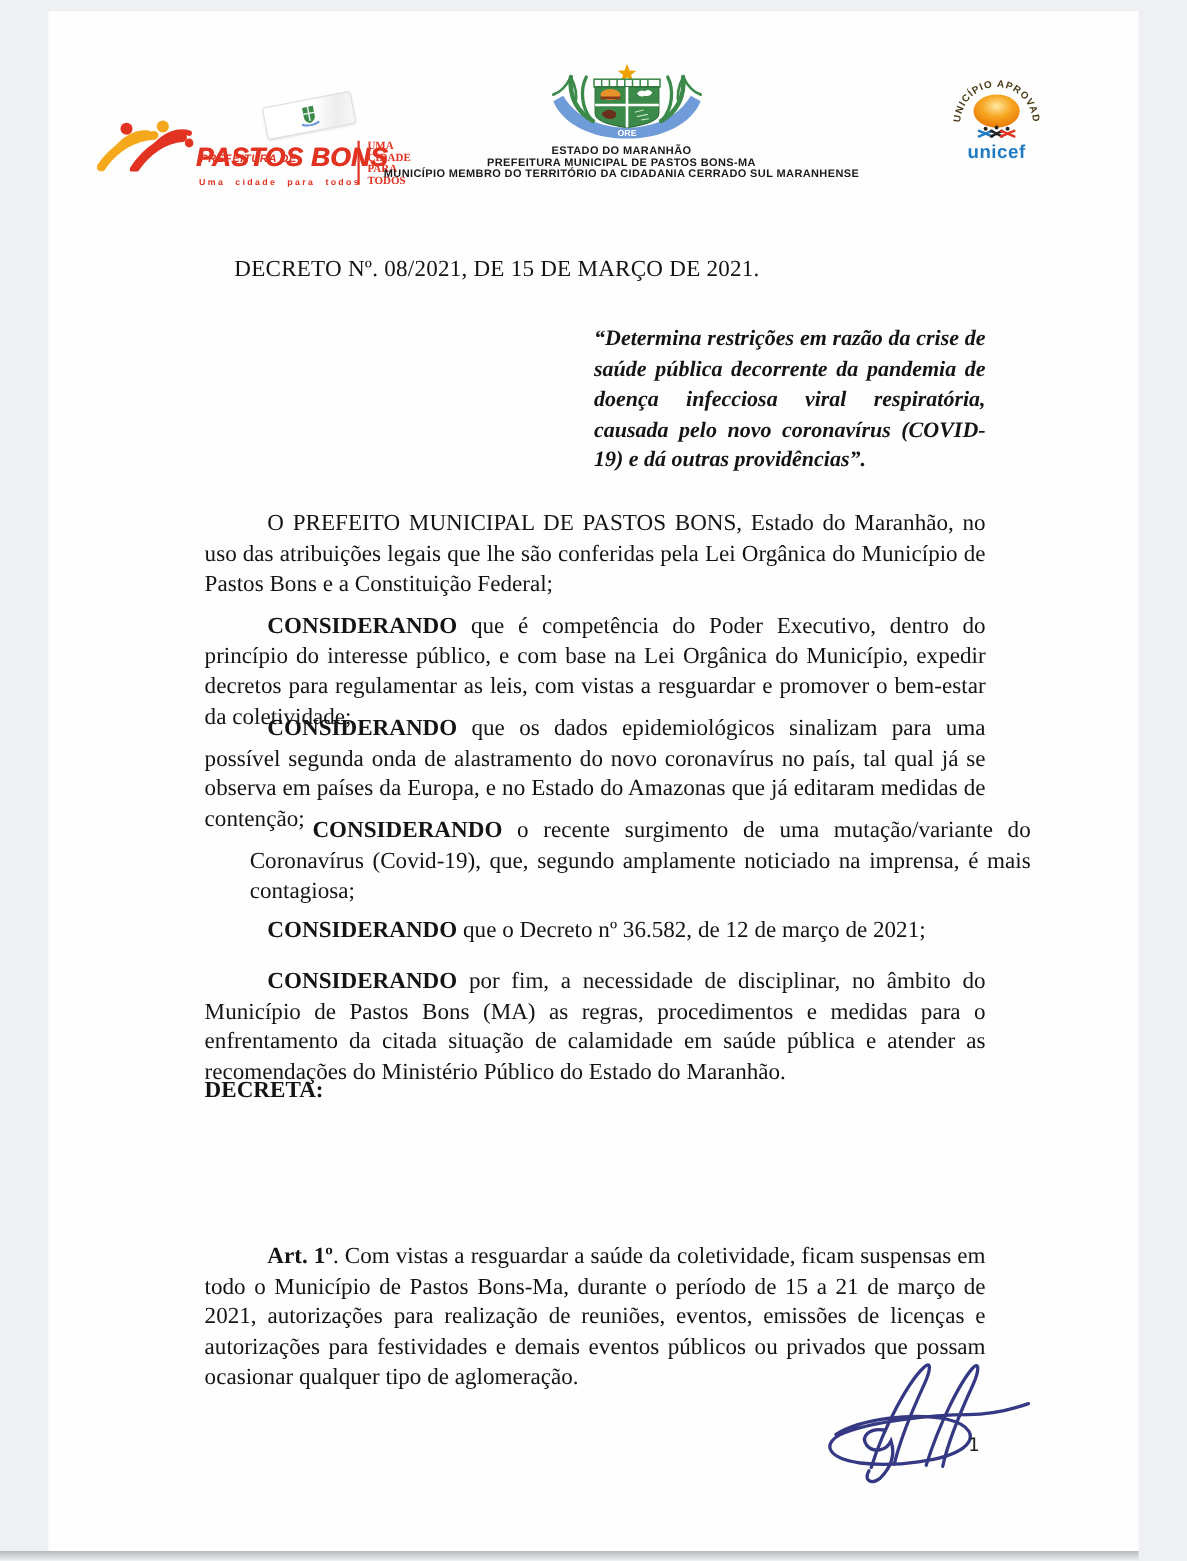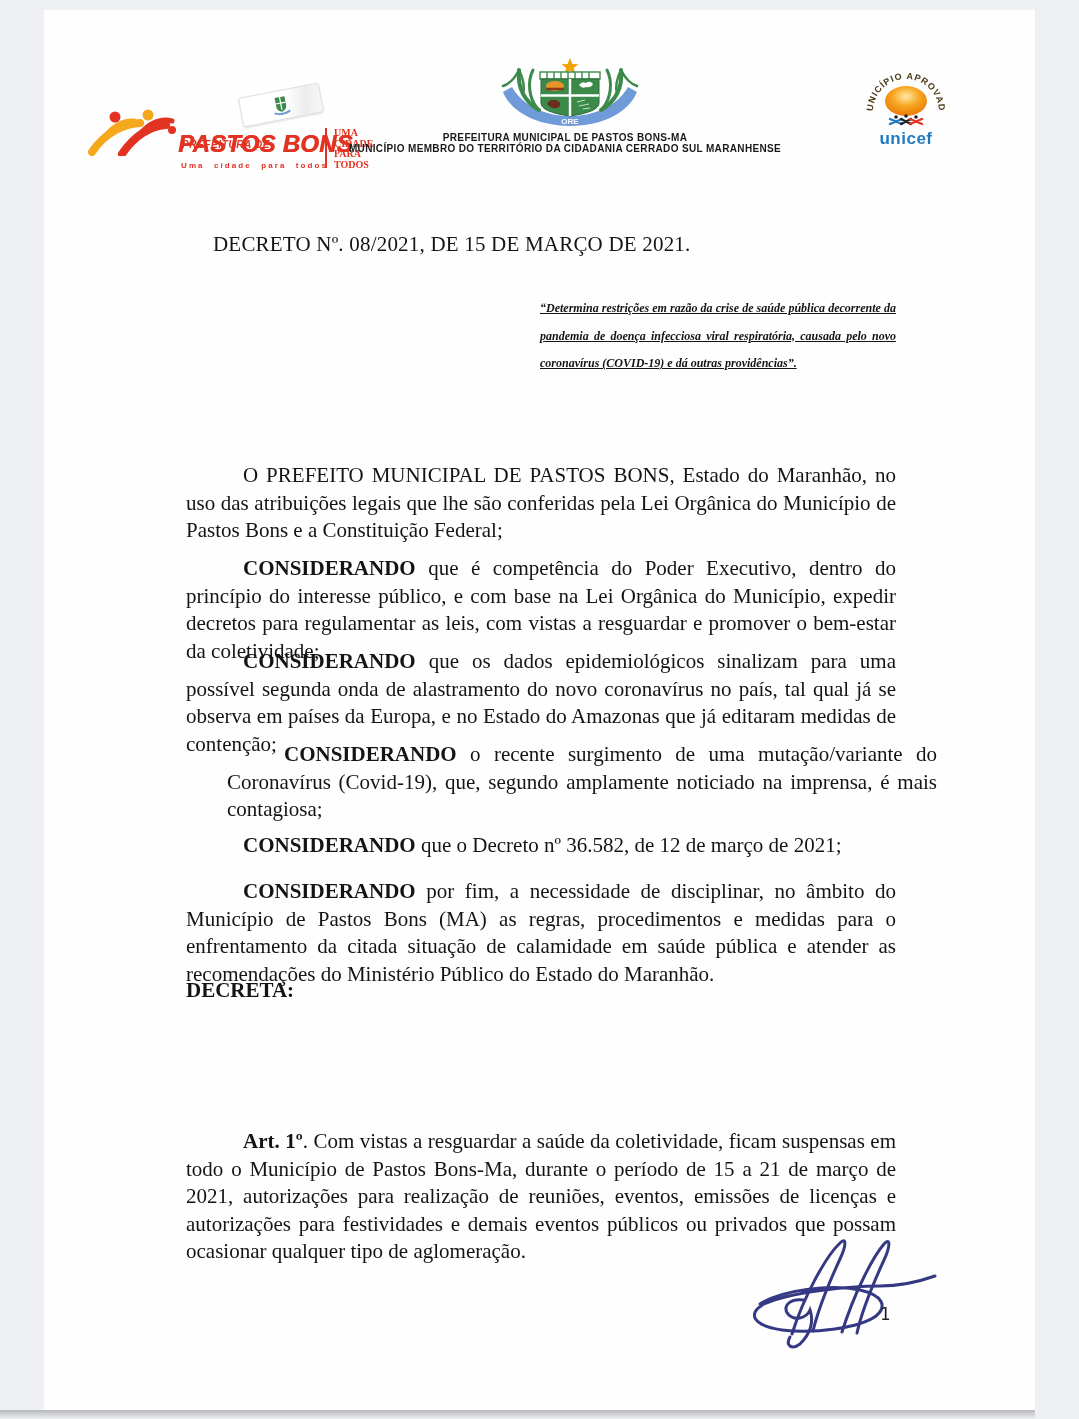--- a/index.html
+++ b/index.html
@@ -35,21 +35,21 @@
           width:700px; text-align:center; color:#191919;
           font-family:"Liberation Sans",sans-serif; font-weight:bold;
           font-size:10px; line-height:10.5px; letter-spacing:.35px; }
 
   .unicef { position:absolute; left:822px; top:46px; }
 
   
   .doc { color:#141414; font-size:21px; }
   .title { position:absolute; left:142px; top:222px; font-weight:normal; font-size:21px; letter-spacing:.2px;margin-left:27px; }
   .epigraph { position:absolute; left:496px; top:285px; width:356px; text-align:justify;
-          font-weight:bold; font-style:italic; font-size:12px; line-height:27.5px;text-decoration:underline; }
+          font-weight:bold; font-style:italic; font-size:20px; line-height:27.5px; }
   .para { position:absolute; left:142px; width:710px; text-align:justify;
           line-height:27.5px; text-indent:57px; }
   .para .lead { font-weight:bold; }
   .p1 { top:452px; } .p2 { top:545px; } .p3 { top:638px; } .p4 { top:731px;margin-left:41px; }
   .p5 { top:822px; } .p6 { top:868px; }
   .decreta { position:absolute; left:142px; top:968px; width:710px; text-align:left;
           font-weight:bold; }
   .art1 { top:1118px; }
 
   .signature { position:absolute; left:686px; top:1226px; }
@@ -134,20 +134,21 @@
       <g stroke="#bfe3c4" stroke-width="1">
         <line x1="82" y1="44" x2="90" y2="42"></line>
           <line x1="84" y1="48" x2="94" y2="46"></line>
         <line x1="88" y1="51" x2="95" y2="50"></line>
       </g>
     </g>
     <text x="75" y="66" text-anchor="middle" font-family="Liberation Sans, sans-serif" font-size="8" font-weight="bold" fill="#ffffff">ORE</text>
   </svg>
 
   <div class="center-head">
+    <div>ESTADO DO MARANHÃO</div>
     <div>PREFEITURA MUNICIPAL DE PASTOS BONS-MA</div>
     <div>MUNICÍPIO MEMBRO DO TERRITÓRIO DA CIDADANIA CERRADO SUL MARANHENSE</div>
   </div>
 
   <svg class="unicef" width="80" height="96" viewBox="0 0 80 96">
     <defs>
       <radialGradient id="sun" cx="50%" cy="35%" r="70%">
         <stop offset="0%" stop-color="#ffe9a8"></stop>
         <stop offset="45%" stop-color="#f7a823"></stop>
         <stop offset="100%" stop-color="#e87200"></stop>

